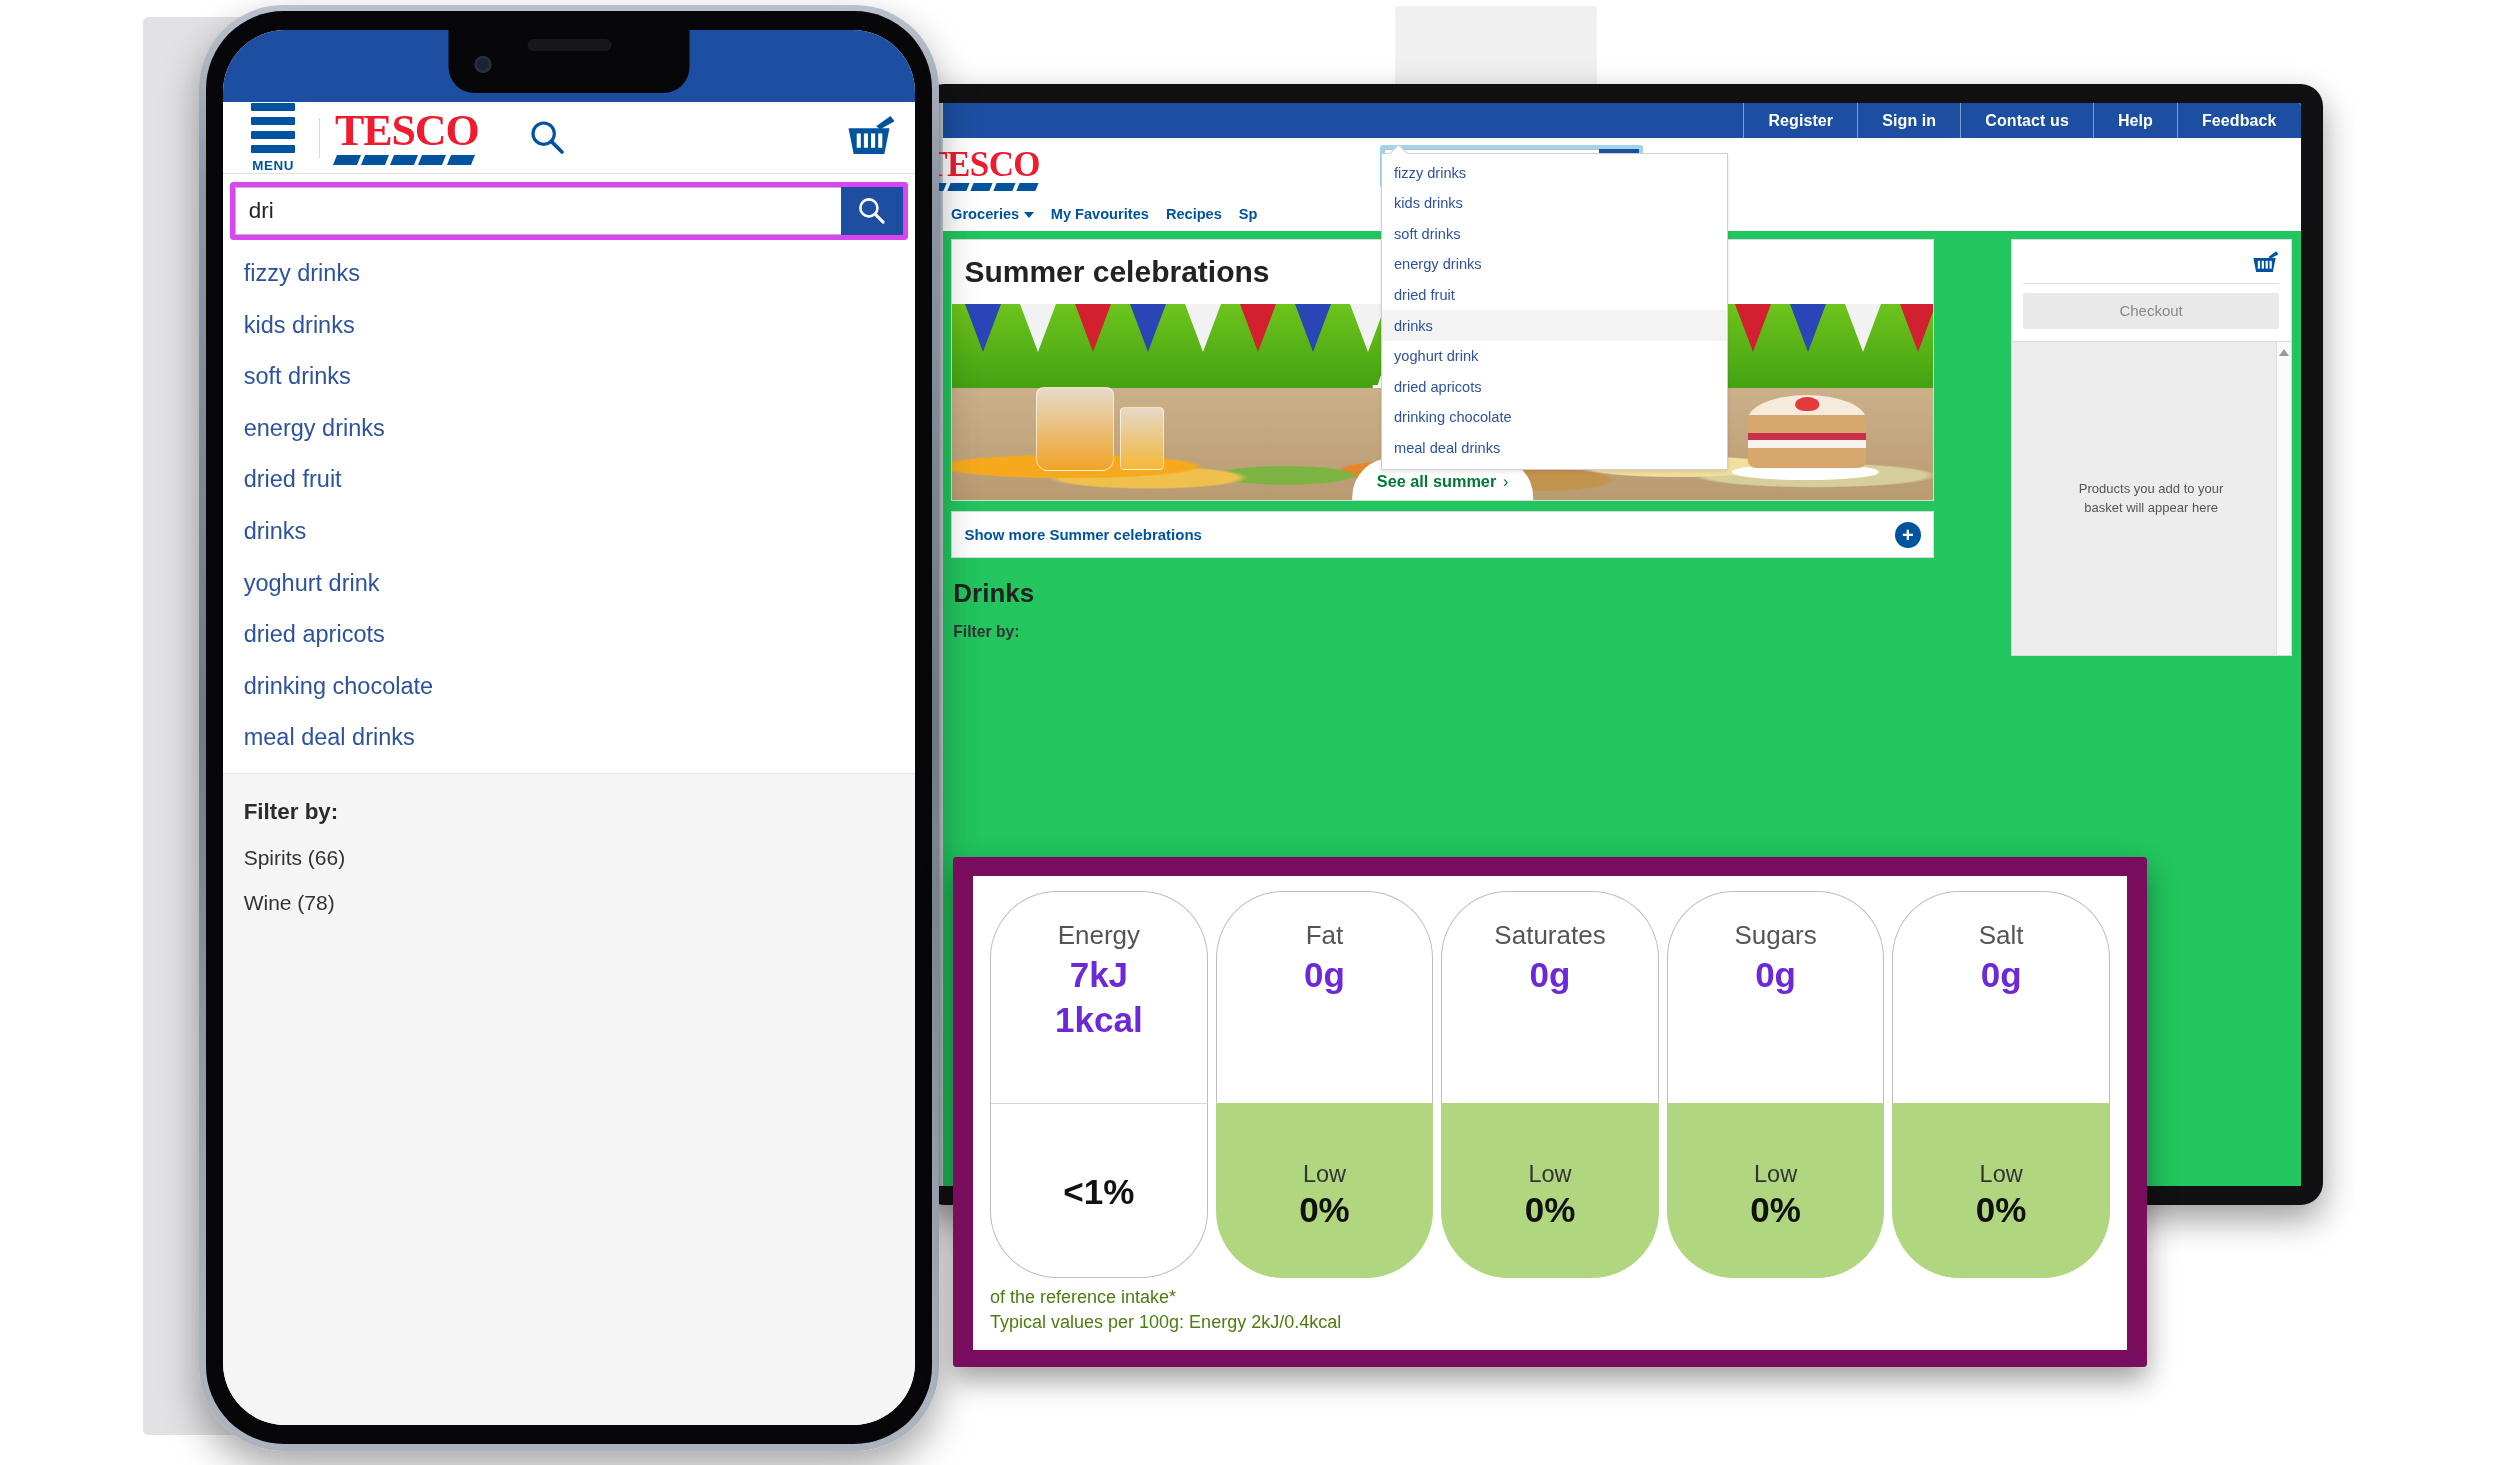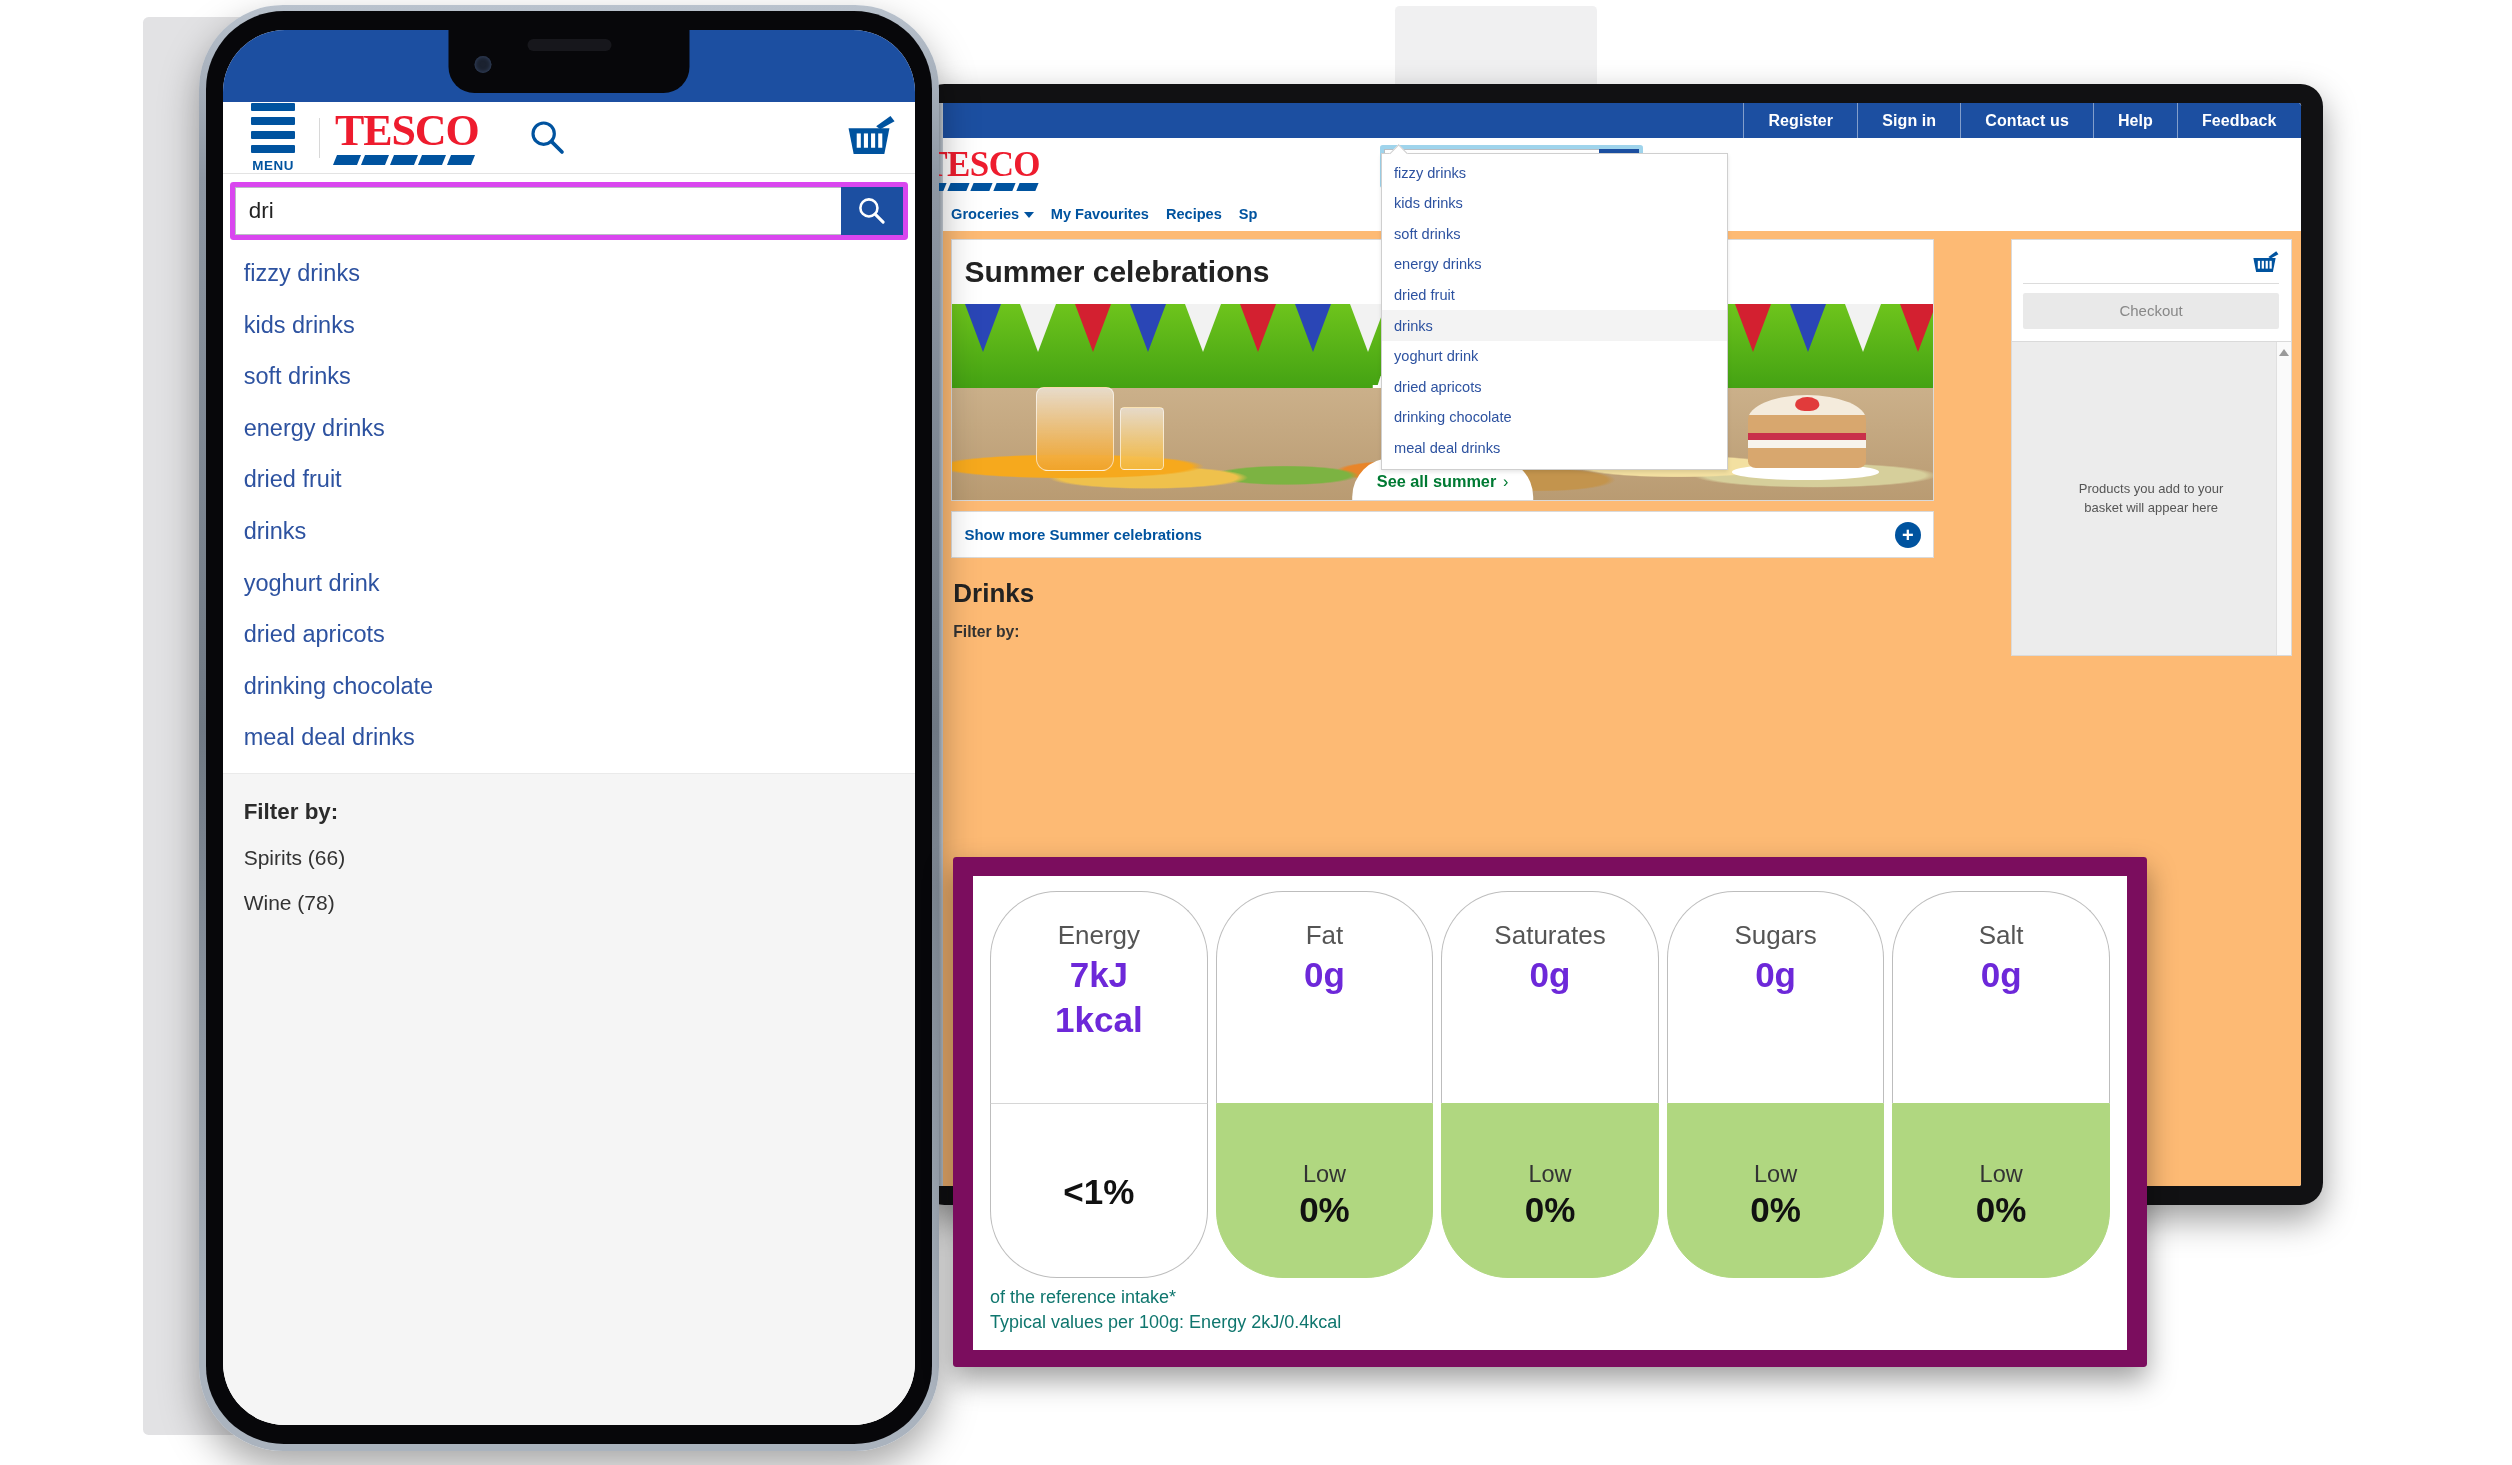--- a/index.html
+++ b/index.html
@@ -103,21 +103,21 @@
   .t-suggest:before{
     content:""; position:absolute; left:10px; top:-6.7px; width:12.3px; height:12.3px;
     background:#fff; border-left:0.6px solid #cfcfcf; border-top:0.6px solid #cfcfcf;
     transform: rotate(45deg);
   }
   .t-suggest .s-item {
     padding: 7.3px 12.3px; font-size:14.6px; color:#2d52a0; cursor:pointer;
   }
   .t-suggest .s-item.hl { background:#f3f3f3; }
 
-  .t-body { position:absolute; left:5.6px; right:0; top:128px; bottom:0; background:#fdba74; }
+  .t-body { position:absolute; left:5.6px; right:0; top:128px; bottom:0; background:#22c55e; }
   .t-main { position:absolute; left:7.8px; top:7.8px; width:983px; }
   .t-panel { background:#fff; border:0.6px solid #dadada; }
   .t-title { font-size:30px; font-weight:bold; color:#222; padding:15.7px 12.3px 14.6px 12.3px; background:#fff;}
   .banner { position:relative; height:196px; overflow:hidden; }
   .banner .grass { position:absolute; inset:0; background: linear-gradient(180deg,#6ec41c 0%, #3f9e12 48%, #cdb083 62%, #b89a6f 100%); }
   .banner .bunting { position:absolute; left:0; right:0; top:0; height:50px; display:flex; gap:19px; padding-left:13.4px;}
   .banner .flag { width:0; height:0; border-left:18.5px solid transparent; border-right:18.5px solid transparent; border-top:48px solid #d32030; }
   .banner .flag.b { border-top-color:#2a46b6; }
   .banner .flag.w { border-top-color:#f2f2f2; }
   .banner .food {
@@ -250,21 +250,21 @@
     flex:1; border:0.6px solid #bdbdbd; border-top:0.6px solid #d6d6d6;
     border-radius: 0 0 67px 67px;
     display:flex; flex-direction:column; align-items:center; justify-content:center;
     background:#fff;
   }
   .n-bot.green { background:#b0d780; border-color:#b0d780; }
   .n-label { font-size:26px; color:#555; line-height:1.1; }
   .n-value { font-size:35px; font-weight:bold; color:#6d28d9; line-height:1.18; margin-top:4.5px; }
   .n-level { font-size:23.5px; color:#333;margin-top:10px; }
   .n-pct { font-size:35px; font-weight:bold; color:#111; margin-top:2.2px; }
-  .nutri-foot { margin-top:7.8px; font-size:18px; color:#0f766e; line-height:1.34; }
+  .nutri-foot { margin-top:7.8px; font-size:18px; color:#4d7c0f; line-height:1.34; }
 
   .icon-basket { display:block; }
 </style>
 </head>
 <body>
 
 <div id="stage">
 
   <div class="notebook">
     <div class="spiral-col">

